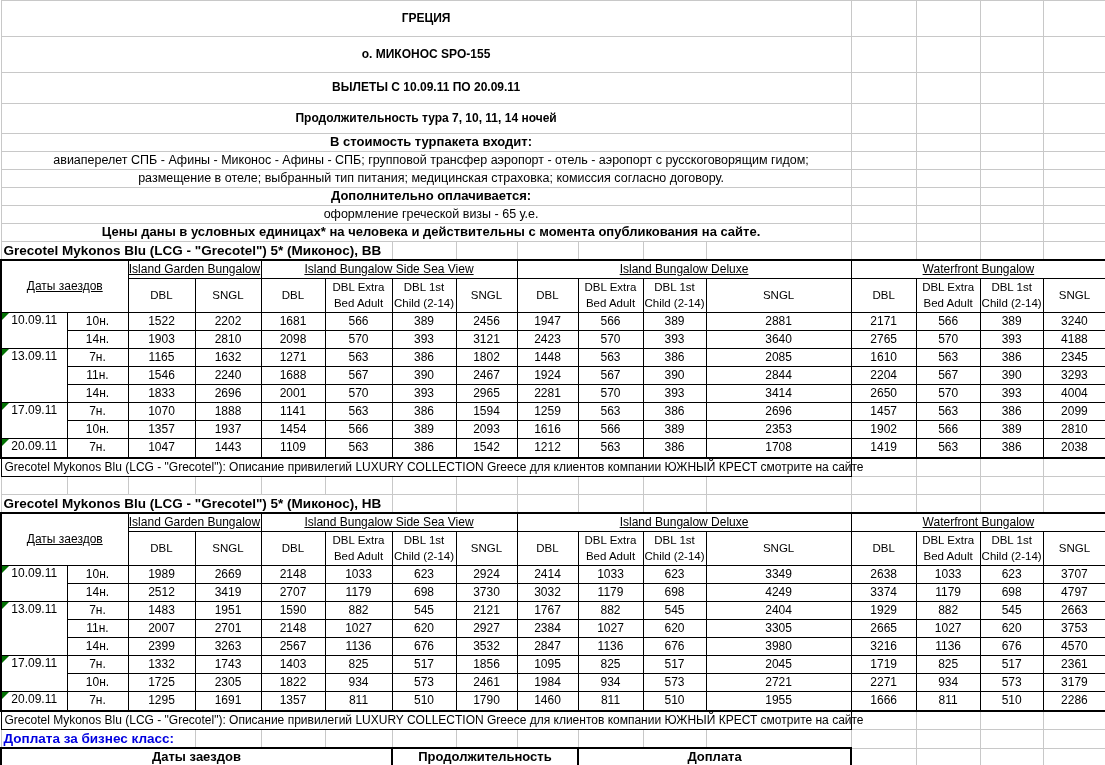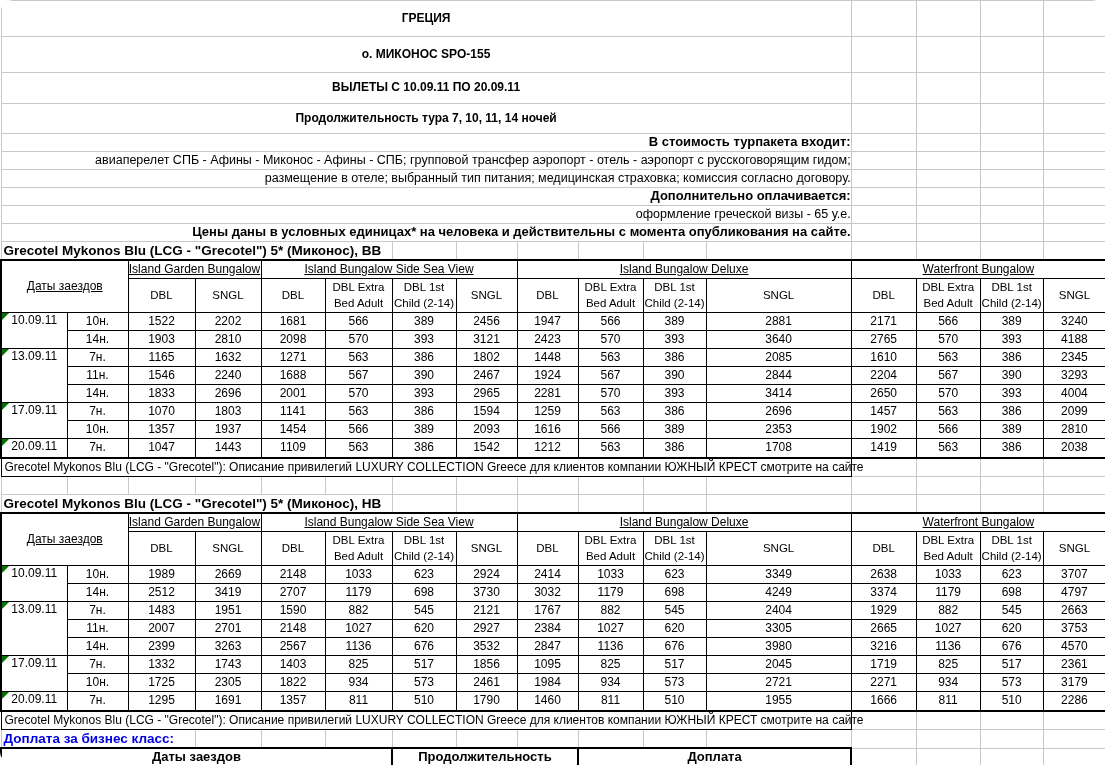--- a/index.html
+++ b/index.html
@@ -1,26 +1,26 @@
 <!DOCTYPE html>
 <html><head>
 <meta charset="utf-8">
 <style>
   html,body{margin:0;padding:0;background:#fff;}
-  .wrap{width:1105px;height:765px;overflow:hidden;background:#fff;font-family:"Liberation Sans",sans-serif;border-radius:14px;}
+  .wrap{width:1105px;height:765px;overflow:hidden;background:#fff;font-family:"Liberation Sans",sans-serif;}
   table.sheet{border-collapse:collapse;table-layout:fixed;width:1105px;background:#fff;}
   .sheet td{padding:0;height:17px;font-size:12px;color:#000;text-align:center;vertical-align:middle;
             overflow:hidden;white-space:nowrap;line-height:1.15;}
   td.g{border:1px solid #c8c8c8;}
   td.t{border:1px solid #c8c8c8;font-weight:bold;}
   .t1{font-size:23px;color:#0000e0;}
   .t2{font-size:26px;color:#ff0000;margin-top:34px;}
   .t3{font-size:20px;color:#0000e0;}
   .t4{font-size:19px;color:#0000e0;}
-  td.info{border:1px solid #c8c8c8;text-align:right;padding-left:10px;font-size:12.5px;overflow:visible;}
+  td.info{border:1px solid #c8c8c8;text-align:center;padding-left:10px;font-size:12.5px;overflow:visible;}
   td.info.b{font-weight:bold;font-size:13px;}
   td.tbl-title{border:1px solid #c8c8c8;font-weight:bold;font-size:13.5px;text-align:left;
                padding-left:2px;overflow:visible;}
   td.c{border:1px solid #000;}
   td.grp{font-size:12px;}
   td.hdr2{font-size:11.5px;white-space:pre-line;line-height:1.35;}
   td.date{vertical-align:top;position:relative;padding-top:1px;}
   .tri{position:absolute;top:0;left:0;width:0;height:0;border-top:7px solid #017001;
        border-right:7px solid transparent;}
   td.note{border:1px solid #000;text-align:left;padding-left:3px;font-size:12px;overflow:visible;}
@@ -258,21 +258,21 @@
           <td class="c">3414</td>
           <td class="c">2650</td>
           <td class="c">570</td>
           <td class="c">393</td>
           <td class="c br2">4004</td>
         </tr>
         <tr style="height: 17px;">
           <td class="c date bl2" colspan="1" rowspan="2"><span class="tri"></span>17.09.11</td>
           <td class="c">7н.</td>
           <td class="c">1070</td>
-          <td class="c">1803</td>
+          <td class="c">1888</td>
           <td class="c">1141</td>
           <td class="c">563</td>
           <td class="c">386</td>
           <td class="c">1594</td>
           <td class="c">1259</td>
           <td class="c">563</td>
           <td class="c">386</td>
           <td class="c">2696</td>
           <td class="c">1457</td>
           <td class="c">563</td>

